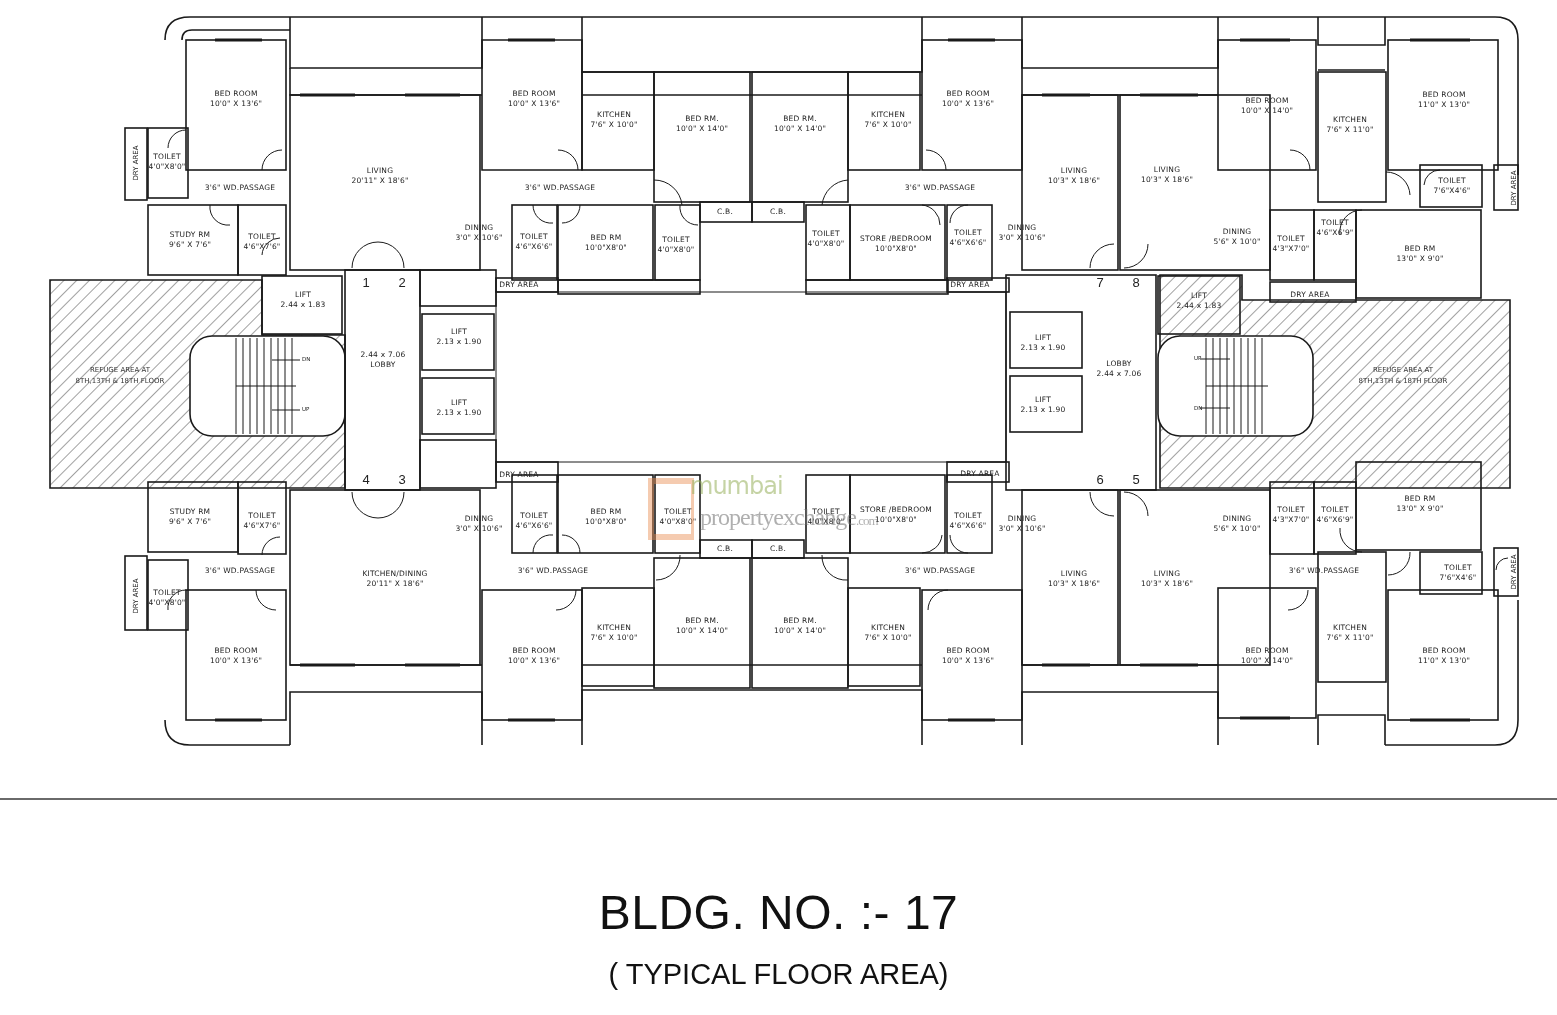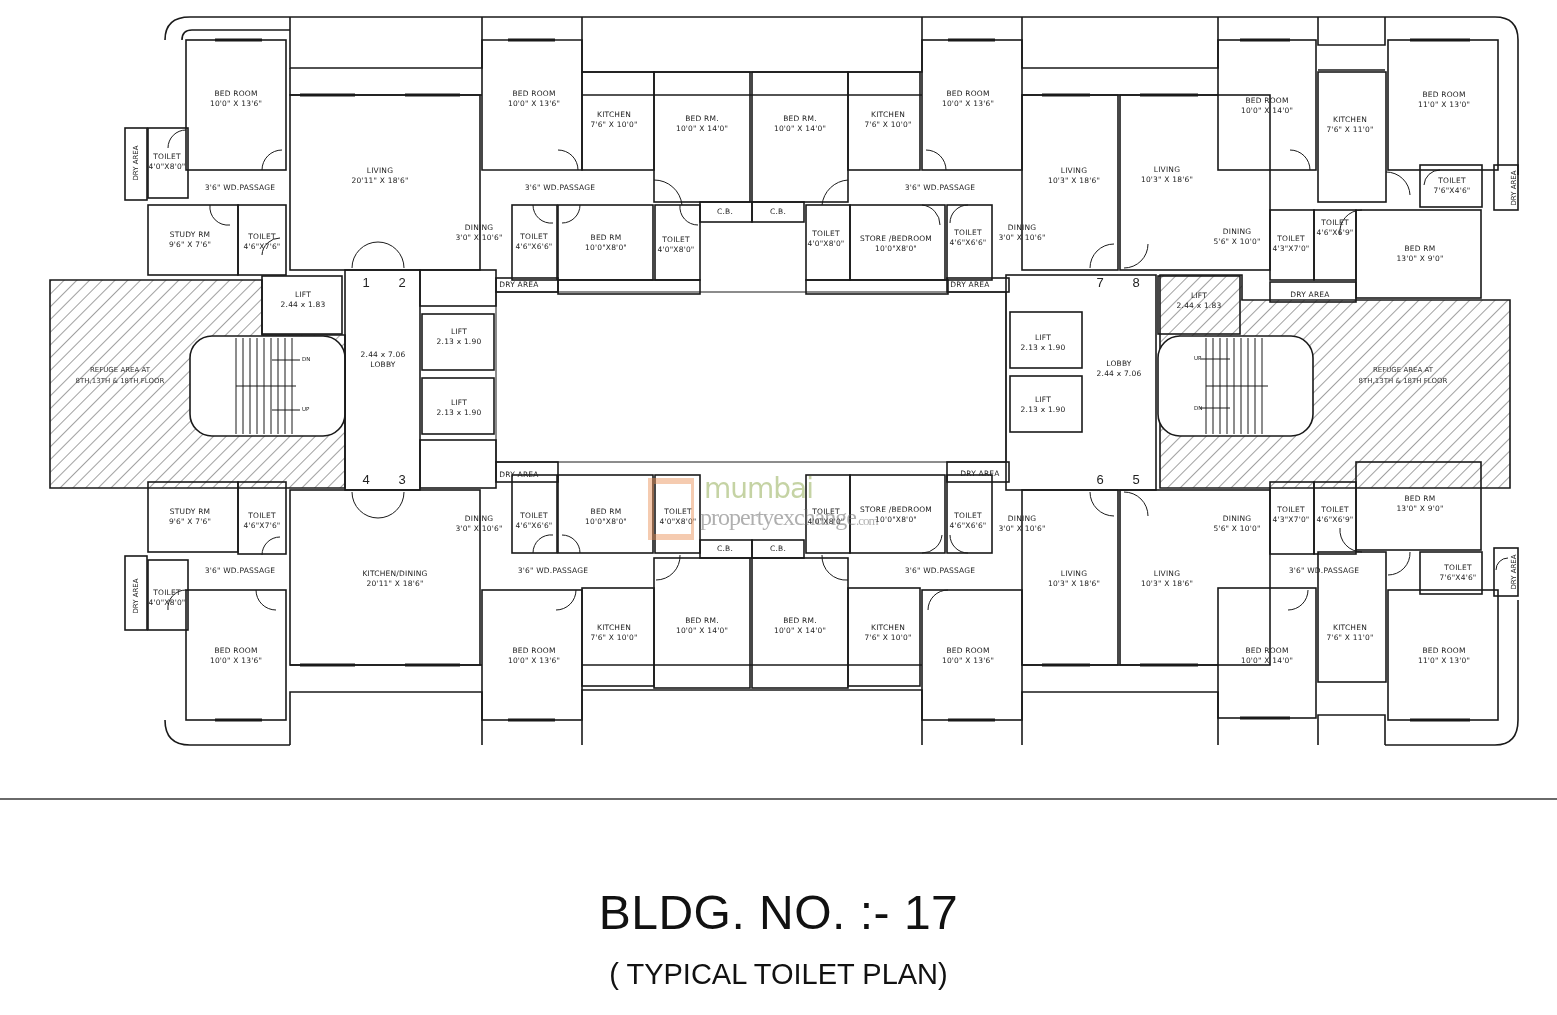--- a/index.html
+++ b/index.html
@@ -9,21 +9,21 @@
   .lbl .n, .lbl .d { display:block; }
   .vlbl { position:absolute; transform:translate(-50%,-50%) rotate(-90deg); font-family:"DejaVu Sans", sans-serif; font-size:7px; color:#222; white-space:nowrap; }
   .num { position:absolute; transform:translate(-50%,-50%); font-family:"Liberation Sans", sans-serif; font-size:13px; color:#222; }
   .refuge { position:absolute; transform:translate(-50%,-50%); text-align:center; font-family:"DejaVu Sans", sans-serif; font-size:7px; line-height:11px; color:#333; background:rgba(255,255,255,0.0); white-space:nowrap; }
   .stair { position:absolute; font-family:"DejaVu Sans", sans-serif; font-size:5.5px; color:#222; }
   #divider { position:absolute; left:0; top:798px; width:1557px; height:2px; background:#6a6a6a; }
   #title { position:absolute; left:0; width:1557px; top:885px; text-align:center; font-family:"Liberation Sans", sans-serif; font-size:48px; color:#111; letter-spacing:0.5px; }
   #subtitle { position:absolute; left:0; width:1557px; top:958px; text-align:center; font-family:"Liberation Sans", sans-serif; font-size:29px; color:#111; }
   #watermark { position:absolute; left:648px; top:476px; width:260px; height:70px; pointer-events:none; }
   #wm-box { position:absolute; left:0; top:2px; width:46px; height:62px; border:6px solid rgba(232,140,80,0.45); border-right-width:3px; box-sizing:border-box; }
-  #wm-line1 { position:absolute; left:56px; top:-4px; font-family:"DejaVu Sans", sans-serif; font-size:28px; color:rgba(150,175,90,0.55); letter-spacing:-1px; }
+  #wm-line1 { position:absolute; left:42px; top:-4px; font-family:"DejaVu Sans", sans-serif; font-size:24px; color:rgba(150,175,90,0.55); letter-spacing:-1px; }
   #wm-line2 { position:absolute; left:52px; top:28px; font-family:Liberation Serif, serif; font-size:24px; color:rgba(110,110,110,0.55); letter-spacing:-1px; }
   #wm-line2 small { font-size:13px; }
 </style>
 </head>
 <body>
 
 <svg id="plan-svg" viewBox="0 0 1557 790" xmlns="http://www.w3.org/2000/svg">
   <defs>
     <pattern id="hatch" width="9" height="9" patternUnits="userSpaceOnUse" patternTransform="rotate(45)">
       <line x1="0" y1="0" x2="0" y2="9" stroke="#444" stroke-width="1"></line>
@@ -556,13 +556,13 @@
 <div class="vlbl" style="left:1514px;top:572px">DRY AREA</div>
 
 <div id="watermark">
   <div id="wm-box"></div>
   <div id="wm-line1">mumbai</div>
   <div id="wm-line2"><span>propertyexchange</span><small>.com</small></div>
 </div>
 
 <div id="divider"></div>
 <div id="title">BLDG. NO. :- 17</div>
-<div id="subtitle">( TYPICAL TOILET PLAN)</div>
+<div id="subtitle">( TYPICAL FLOOR AREA)</div>
 
 </body></html>

